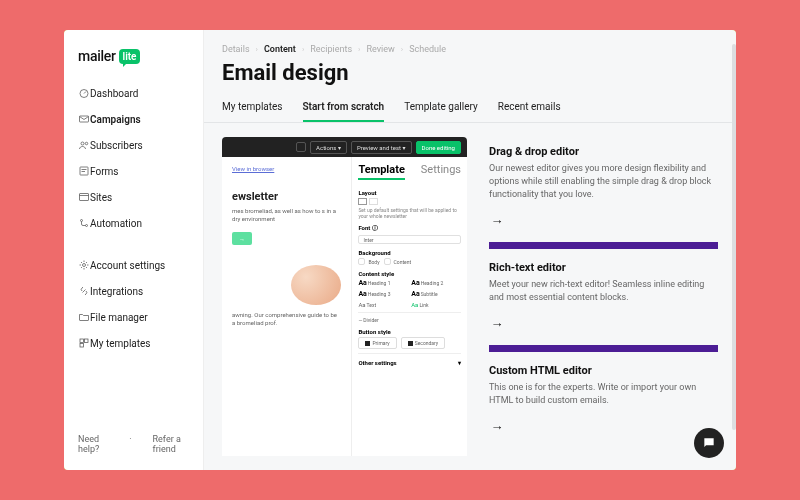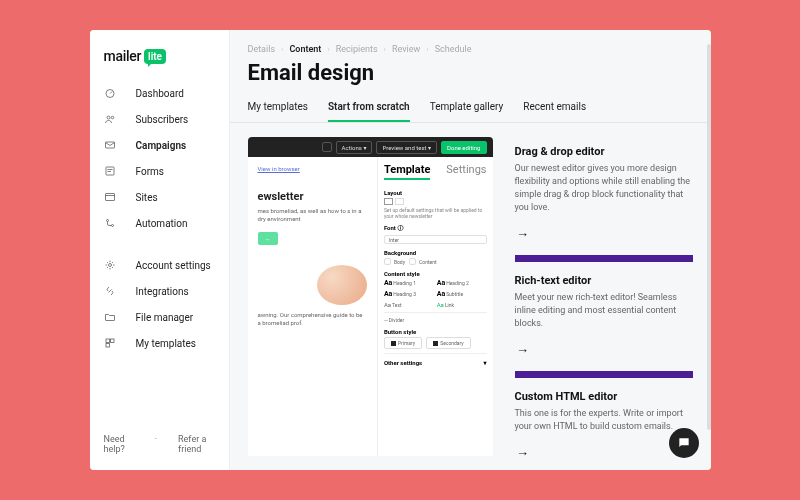--- a/index.html
+++ b/index.html
@@ -1,28 +1,28 @@
 <!DOCTYPE html>
 <html><head>
 <meta charset="utf-8">
 <style>
   * { box-sizing: border-box; margin: 0; padding: 0; }
   html, body { width: 800px; height: 500px; font-family: -apple-system, BlinkMacSystemFont, "Segoe UI", Roboto, sans-serif; }
   .frame { width: 800px; height: 500px; background: #ee6b6b; display: flex; align-items: center; justify-content: center; }
-  .app { width: 621px; height: 440px; background: #bef264; border-radius: 4px; display: flex; overflow: hidden; position: relative; }
+  .app { width: 672px; height: 440px; background: #bef264; border-radius: 4px; display: flex; overflow: hidden; position: relative; }
 
   
   .sidebar { width: 140px; background: #fff; border-right: 1px solid #eee; display: flex; flex-direction: column; padding: 18px 0 10px 0; }
   .logo { padding: 0 14px 16px 14px; display: flex; align-items: center; }
   .logo .word { font-size: 14px; font-weight: 500; color: #111; letter-spacing: -0.3px; }
   .logo .bubble { display:inline-flex; align-items:center; justify-content:center; background:#09c269; color:#fff; font-size:10px; font-weight:600; border-radius:4px; padding:2px 4px; margin-left:3px; position:relative; }
   .logo .bubble::after { content:""; position:absolute; bottom:-3px; left:4px; border:3px solid transparent; border-top-color:#09c269; border-left-color:#09c269; }
 
   .nav-group { display:flex; flex-direction:column; }
-  .nav-item { display:flex; align-items:flex-end; gap:20px; padding:7px 14px; font-size:10px; color:#222; cursor:pointer; }
+  .nav-item { display:flex; align-items:flex-end; gap:0; padding:7px 14px; font-size:10px; color:#222; cursor:pointer; }
   .nav-item.active { font-weight:600; }
   .nav-item .ico { width:12px; height:12px; display:inline-flex; align-items:center; justify-content:center; color:#555; }
   .nav-item .ico svg { width:12px; height:12px; stroke:#555; stroke-width:1.5; fill:none; }
   .nav-sep { height: 16px; }
   .sidebar-footer { margin-top:auto; padding: 0 14px 6px; font-size:9px; color:#666; display:flex; gap:21px; }
 
   
   .main { flex:1; background:#f6f7f8; display:flex; flex-direction:column; overflow:hidden; position:relative; }
   .breadcrumbs { display:flex; gap:6px; padding:14px 18px 4px; font-size:9px; color:#aaa; align-items:center; }
   .breadcrumbs .crumb.active { color:#222; font-weight:600; }
@@ -93,38 +93,38 @@
       <div class="nav-group">
         <div class="nav-item">
           <span class="ico">
               <svg viewBox="0 0 24 24">
                 <circle cx="12" cy="13" r="8"></circle>
                 <path d="M12 13 L16 9"></path>
               </svg>
             </span>
           <span>Dashboard</span>
         </div>
+        <div class="nav-item active">
+          <span class="ico">
+              <svg viewBox="0 0 24 24">
+                <rect x="3" y="6" width="18" height="12" rx="1"></rect>
+                <path d="M3 7l9 6 9-6"></path>
+              </svg>
+            </span>
+          <span>Campaigns</span>
+        </div>
         <div class="nav-item">
           <span class="ico">
               <svg viewBox="0 0 24 24">
                 <circle cx="9" cy="9" r="3"></circle>
                 <path d="M3 20c0-3 3-5 6-5s6 2 6 5"></path>
                 <circle cx="17" cy="9" r="2.5"></circle>
               </svg>
             </span>
           <span>Subscribers</span>
-        </div>
-        <div class="nav-item active">
-          <span class="ico">
-              <svg viewBox="0 0 24 24">
-                <rect x="3" y="6" width="18" height="12" rx="1"></rect>
-                <path d="M3 7l9 6 9-6"></path>
-              </svg>
-            </span>
-          <span>Campaigns</span>
         </div>
         <div class="nav-item">
           <span class="ico">
               <svg viewBox="0 0 24 24">
                 <rect x="4" y="4" width="16" height="16" rx="1"></rect>
                 <path d="M7 9h10M7 13h7"></path>
               </svg>
             </span>
           <span>Forms</span>
         </div>

